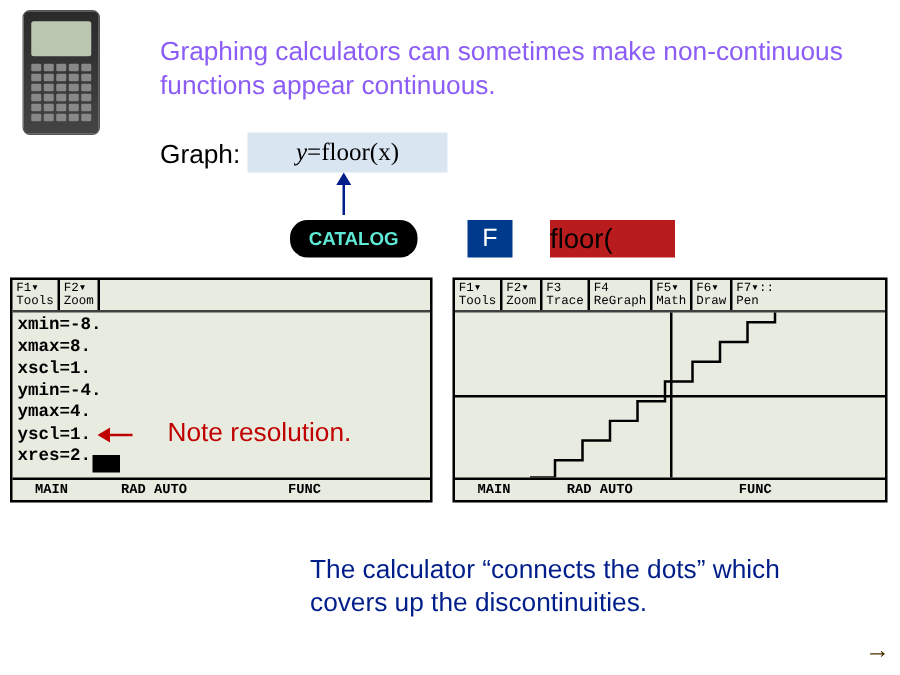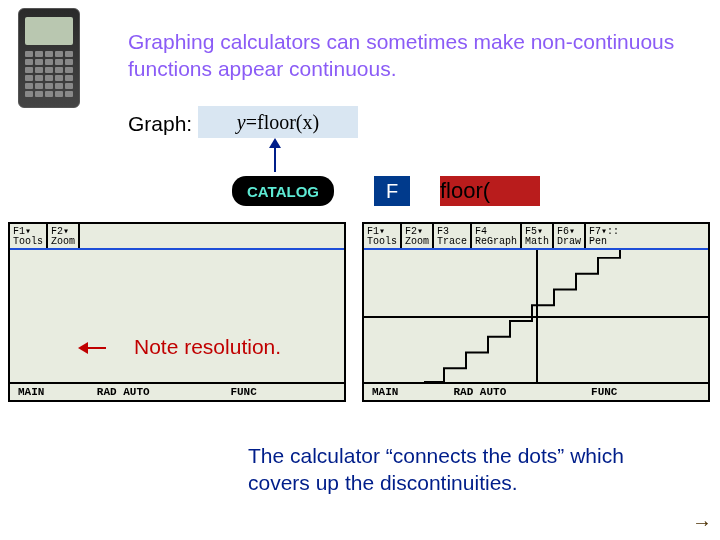--- a/index.html
+++ b/index.html
@@ -94,39 +94,39 @@
     position: absolute;
     background: #e8ece0;
     border: 2px solid #000;
     font-family: "Courier New", monospace;
   }
   .lcd1 { left: 8px;  top: 222px; width: 338px; height: 180px; }
   .lcd2 { left: 362px; top: 222px; width: 348px; height: 180px; }
 
   .tabs {
     display: flex; height: 26px;
-    border-bottom: 2px solid #1d4ed8;
+    border-bottom: 2px solid #404040;
   }
   .tab {
     border-right: 2px solid #000;
     font-size: 10px; line-height: 1;
     padding: 2px 3px 0 3px;
     display: flex; flex-direction: column; justify-content: center;
     white-space: pre;
   }
   .body-area {
     position: absolute; left: 0; top: 26px; right: 0; bottom: 18px;
   }
   .statusbar {
     position: absolute; left: 0; right: 0; bottom: 0; height: 18px;
     border-top: 2px solid #000;
     font-size: 11px; font-weight: bold;
     display: flex; align-items: center;
   }
-  .statusbar span:nth-child(1){ width: 26%; padding-left: 8px;}
+  .statusbar span:nth-child(1){ width: 26%; padding-left: 18px;}
   .statusbar span:nth-child(2){ width: 40%; }
   .statusbar span:nth-child(3){ width: 34%; }
 
   .winvals {
     position: absolute; left: 4px; top: 2px;
     font-size: 14px; line-height: 1.25; font-weight: 600;
     font-family: "Courier New", monospace;
     white-space: pre;
   }
   .caret {
@@ -223,20 +223,30 @@
 <div class="btn btn-f">F</div>
 <div class="btn btn-floor">floor(</div>
 
 <div class="lcd lcd1">
   <div class="tabs">
     <div class="tab">F1▾
 Tools</div>
     <div class="tab">F2▾
 Zoom</div>
     <div class="tab" style="flex:1;border-right:none"></div>
+  </div>
+  <div class="body-area">
+    <div class="winvals">xmin=-8.
+xmax=8.
+xscl=1.
+ymin=-4.
+ymax=4.
+yscl=1.
+xres=2.</div>
+    <div class="caret"></div>
   </div>
   <div class="statusbar">
     <span>MAIN</span>
     <span>RAD AUTO</span>
     <span>FUNC</span>
   </div>
 </div>
 
 <div class="lcd lcd2">
   <div class="tabs">

